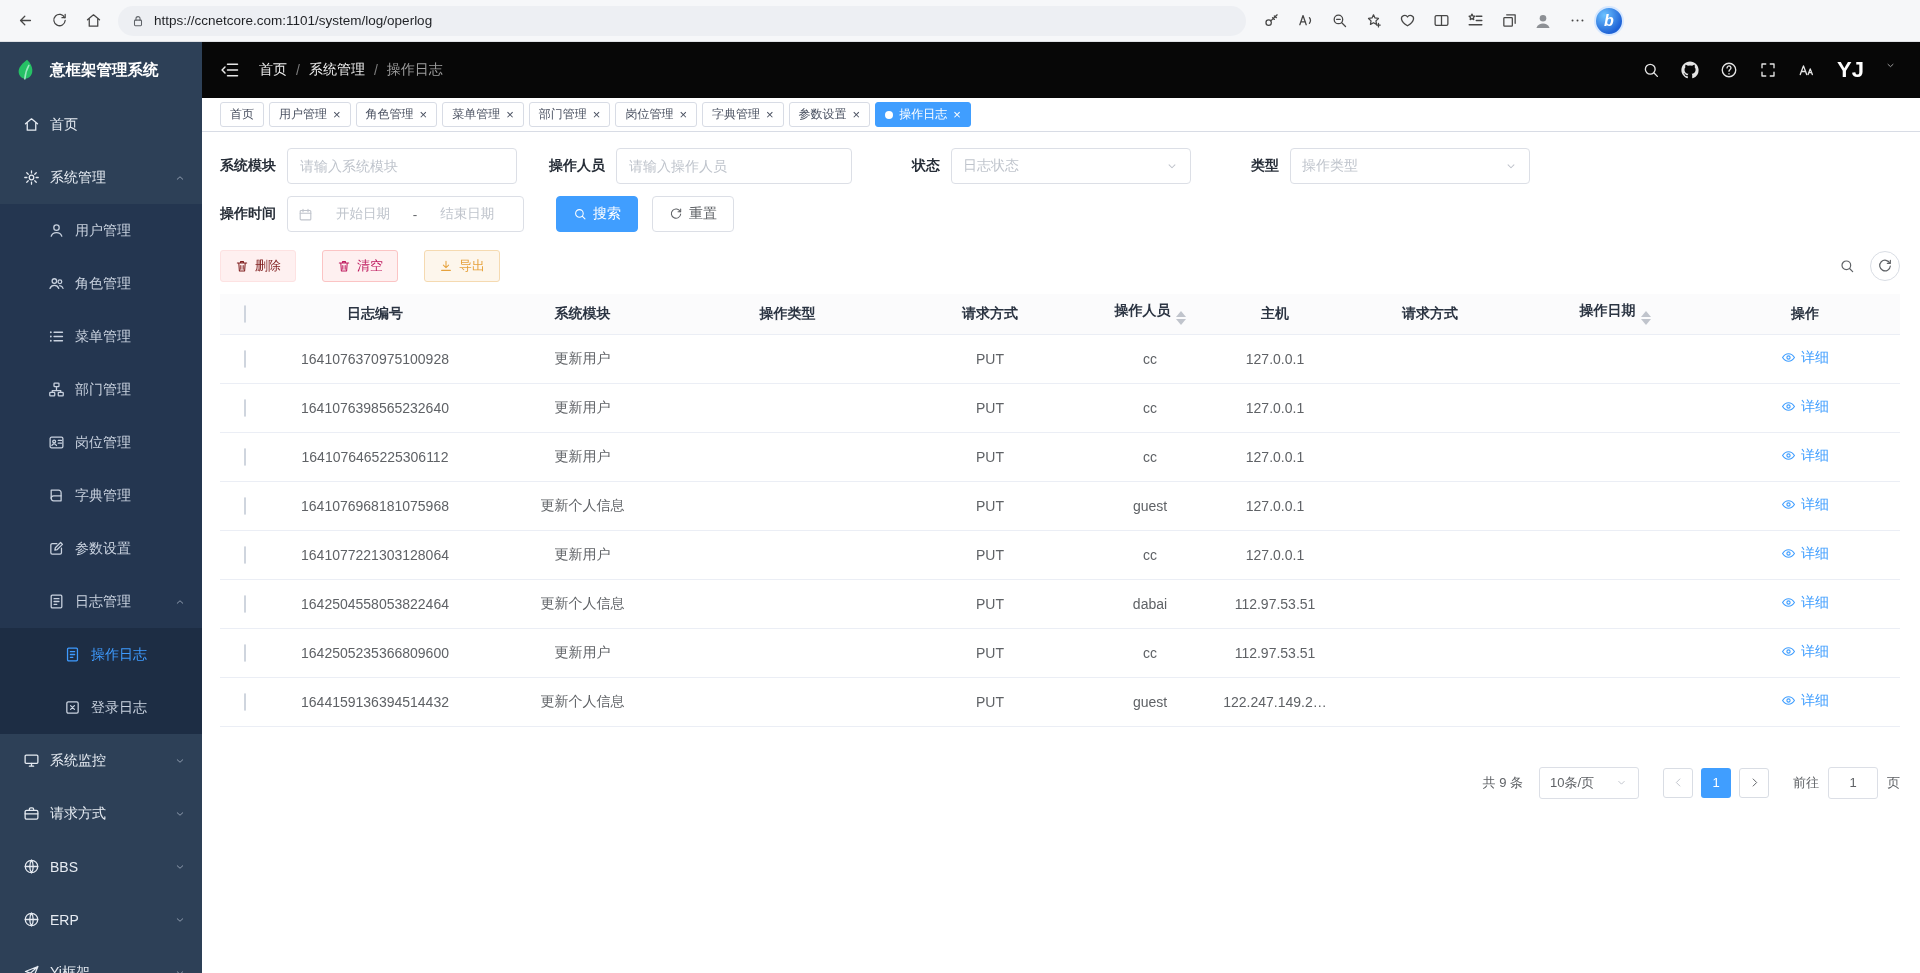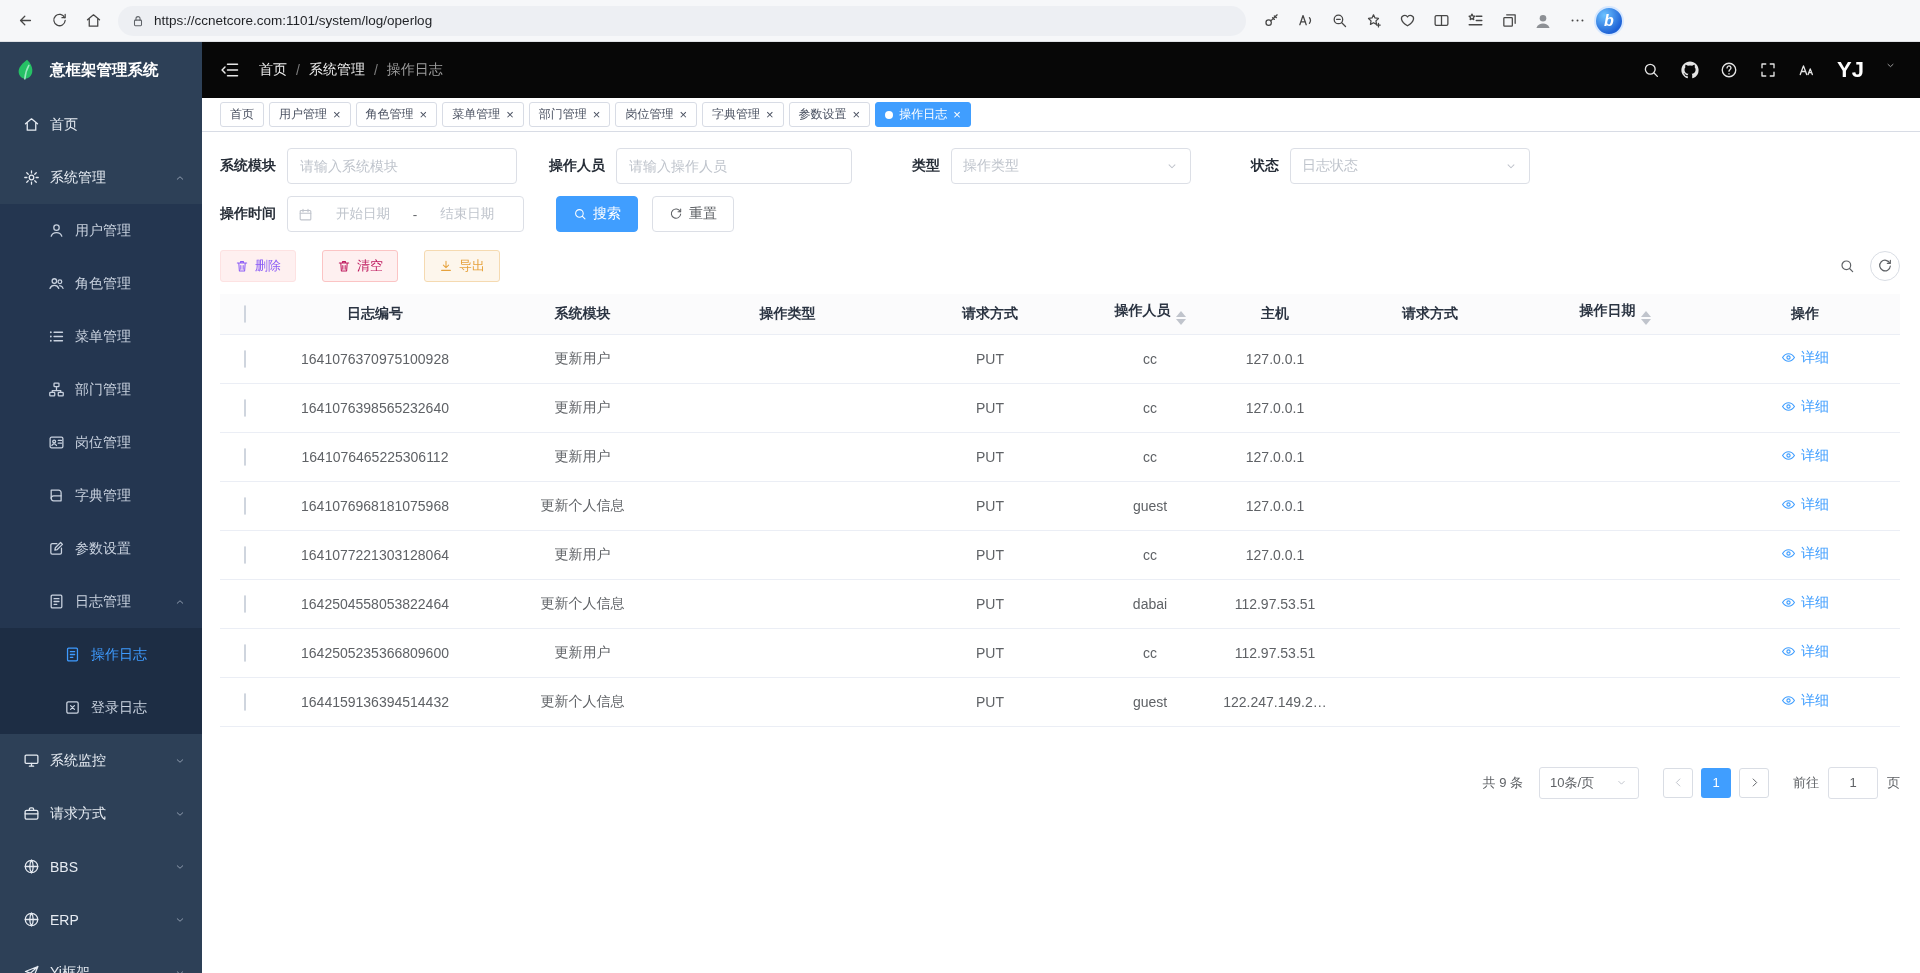--- a/index.html
+++ b/index.html
@@ -69,21 +69,21 @@
   .fselect svg{width:14px;height:14px;color:#c0c4cc}
   .daterange{width:237px;height:36px;border:1px solid #dcdfe6;border-radius:4px;display:flex;align-items:center;padding:16px 10px;gap:4px;font-size:13.5px;color:#bfc4cc;background:#fff;cursor:pointer}
   .daterange svg{width:15px;height:15px;color:#c0c4cc;flex:none}
   .dr-text{flex:1;text-align:center;white-space:nowrap}
   .dr-sep{color:#5f6266}
   .btn{height:36px;display:inline-flex;align-items:center;gap:6px;padding:0 16px;border-radius:4px;font-size:14px;cursor:pointer;border:1px solid transparent;background:#fff;font-family:Liberation Mono, monospace}
   .btn svg{width:14px;height:14px}
   .btn-primary{background:#409eff;border-color:#409eff;color:#fff}
   .btn-plain{border-color:#dcdfe6;color:#5f6266}
   .btn-sm{height:32px;padding:0 14px;font-size:13px;border-radius:3px}
-  .btn-danger-disabled{background:#fef0f0;border-color:#fde2e2;color:#8b5cf6;cursor:not-allowed}
+  .btn-danger-disabled{background:#fef0f0;border-color:#fde2e2;color:#7f1d1d;cursor:not-allowed}
   .btn-danger-plain{background:#fef0f0;border-color:#fbc4c4;color:#be185d}
   .btn-warn-plain{background:#fdf6ec;border-color:#f5dab1;color:#e6a23c}
   .toolbar{display:flex;align-items:center;margin:18px 0 12px}
   .toolbar .btn{margin-right:26px}
   .tspacer{flex:1}
   .icbtn{width:30px;height:30px;border-radius:50%;display:flex;align-items:center;justify-content:center;color:#5f6266;cursor:pointer;flex:none}
   .icbtn.ring{border:1px solid #d9dde4;margin-left:8px}
   .icbtn svg{width:16px;height:16px}
 
   
@@ -551,34 +551,34 @@
         <div class="filter-row">
           <div class="fgroup">
             <span class="flabel">系统模块</span>
             <input class="finput" placeholder="请输入系统模块" style="">
           </div>
           <div class="fgroup ml32">
             <span class="flabel">操作人员</span>
             <input class="finput w236" placeholder="请输入操作人员" style="">
           </div>
           <div class="fgroup ml60">
-            <span class="flabel">类型</span>
+            <span class="flabel">状态</span>
             <div class="fselect">
-              <span>操作类型</span>
+              <span>日志状态</span>
               <span class="ic" style="display: inline-flex;">
                   <svg viewBox="0 0 24 24">
                     <path d="m7 10 5 5 5-5"></path>
                   </svg>
                 </span>
             </div>
           </div>
           <div class="fgroup ml60">
-            <span class="flabel">状态</span>
+            <span class="flabel">类型</span>
             <div class="fselect">
-              <span>日志状态</span>
+              <span>操作类型</span>
               <span class="ic" style="display: inline-flex;">
                   <svg viewBox="0 0 24 24">
                     <path d="m7 10 5 5 5-5"></path>
                   </svg>
                 </span>
             </div>
           </div>
         </div>
 
         <div class="filter-row">

